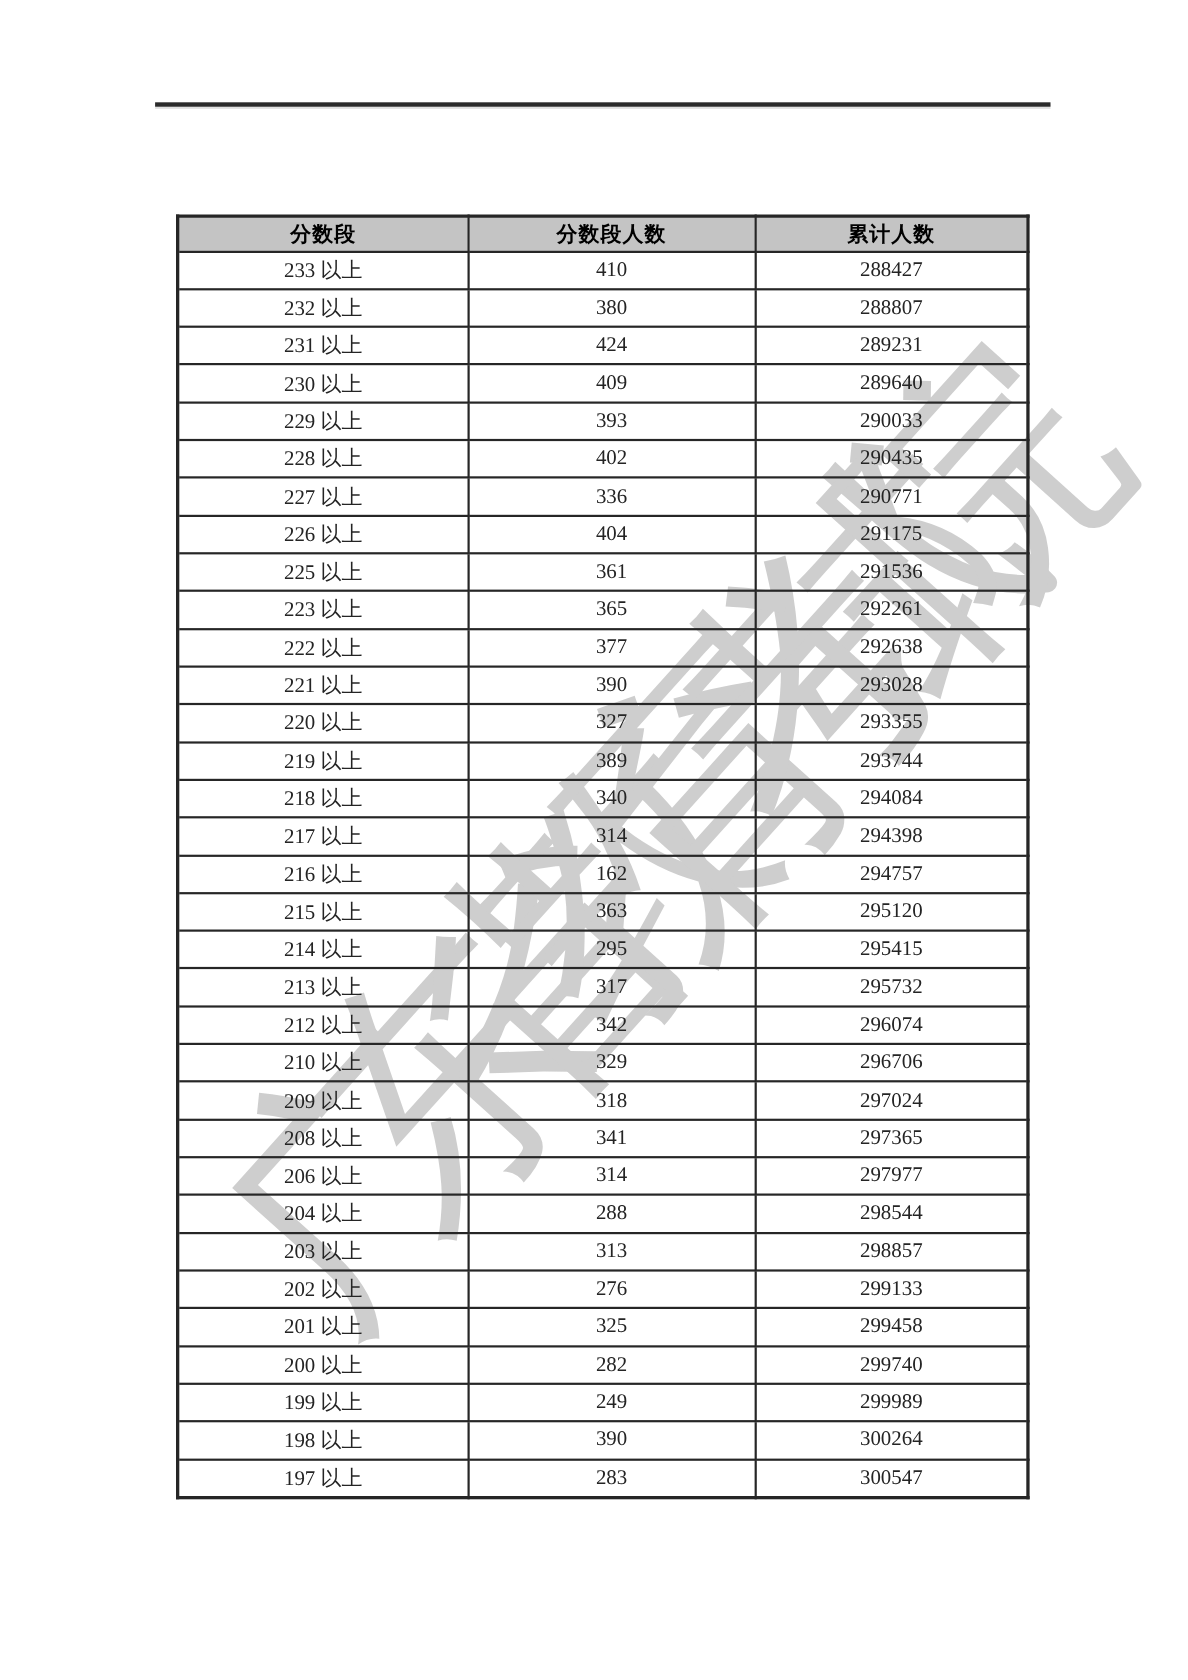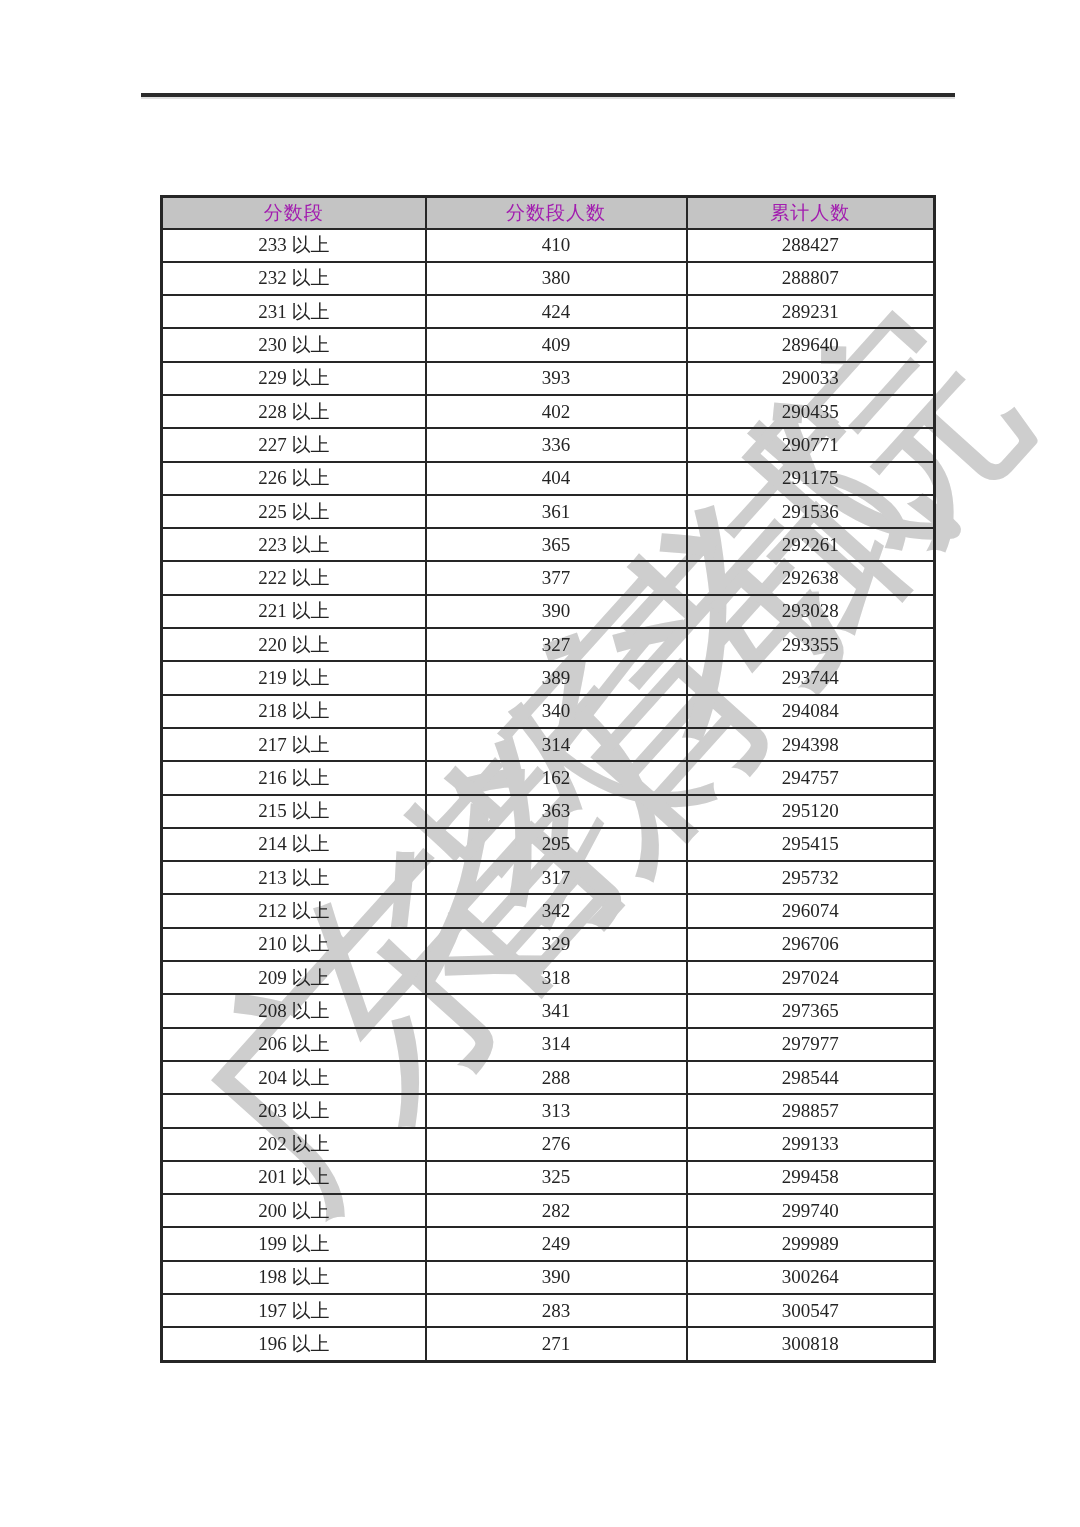--- a/index.html
+++ b/index.html
@@ -57,24 +57,24 @@
     border: 2px solid var(--border-color);
     text-align: center;
     vertical-align: middle;
     padding: 0;
     font-size: 19px;
     color: var(--text-color);
     overflow: hidden;
   }
   .score-table th {
     background: var(--header-bg);
-    font-weight: normal;
+    font-weight: bold;
     height: 32px;
     letter-spacing: 1px;
-    color: #a21caf;
+    color: #000000;
   }
   .col-range { width: 264px; }
   .col-count { width: 261px; }
   .col-cum   { width: 248px; }
 </style>
 </head>
 <body>
 
 <div class="top-rule"></div>
 
@@ -252,19 +252,14 @@
       <tr>
         <td>198 以上</td>
         <td>390</td>
         <td>300264</td>
       </tr>
       <tr>
         <td>197 以上</td>
         <td>283</td>
         <td>300547</td>
       </tr>
-      <tr>
-        <td>196 以上</td>
-        <td>271</td>
-        <td>300818</td>
-      </tr>
     </tbody>
 </table>
 
 </body></html>

